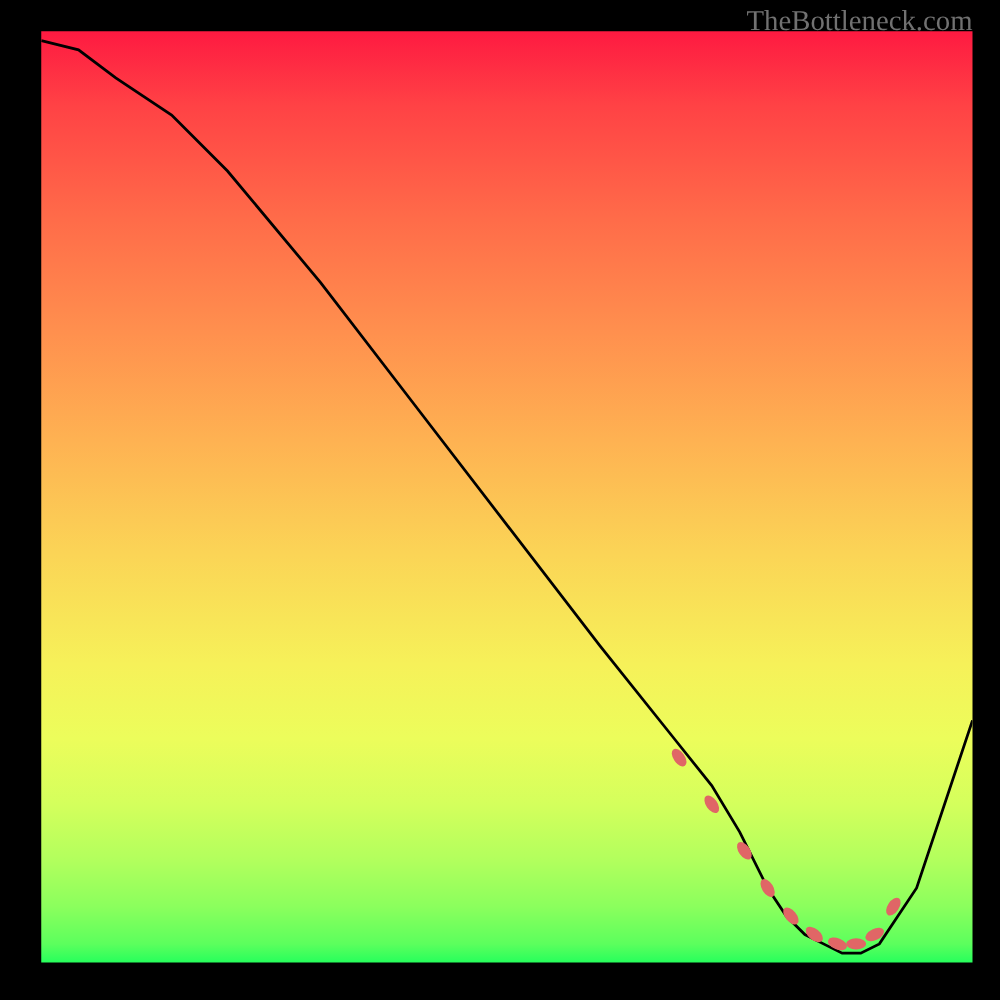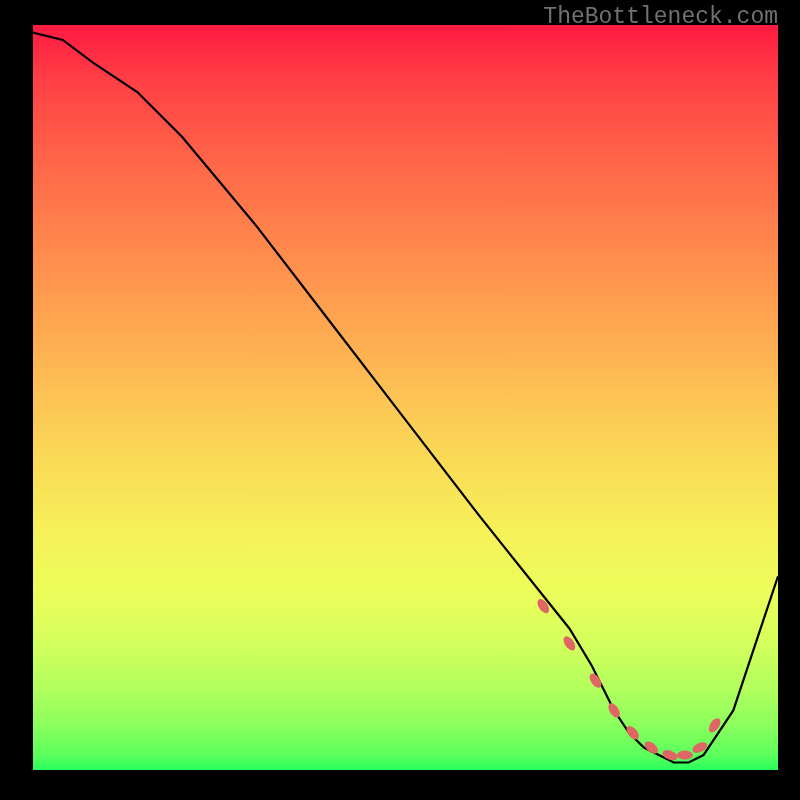--- a/index.html
+++ b/index.html
@@ -29,21 +29,21 @@
       #b2ff5d 89%,
       #8bff5d 94%,
       #5cff5d 98%,
       #27ff5c 100%
     );
   }
   .watermark {
     position: absolute;
     top: 4px;
     right: 22px;
-    font-family: Liberation Mono, monospace;
+    font-family: Liberation Serif, serif;
     font-size: 23px;
     font-weight: 400;
     color: #717171;
     letter-spacing: 0px;
   }
   svg.curve {
     position: absolute;
     left: 0;
     top: 0;
     width: 745px;

